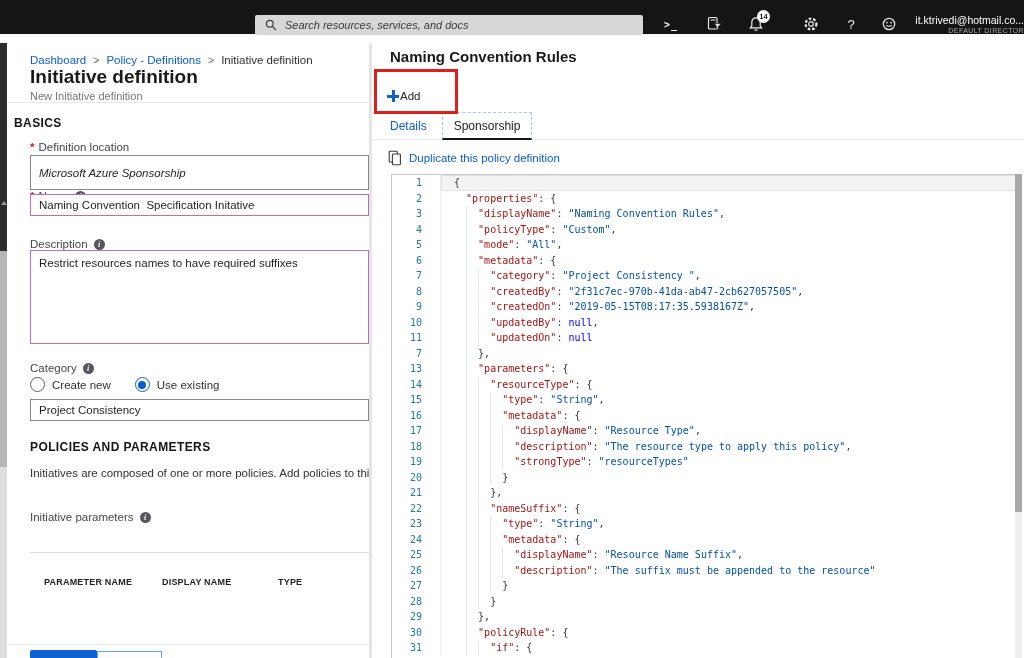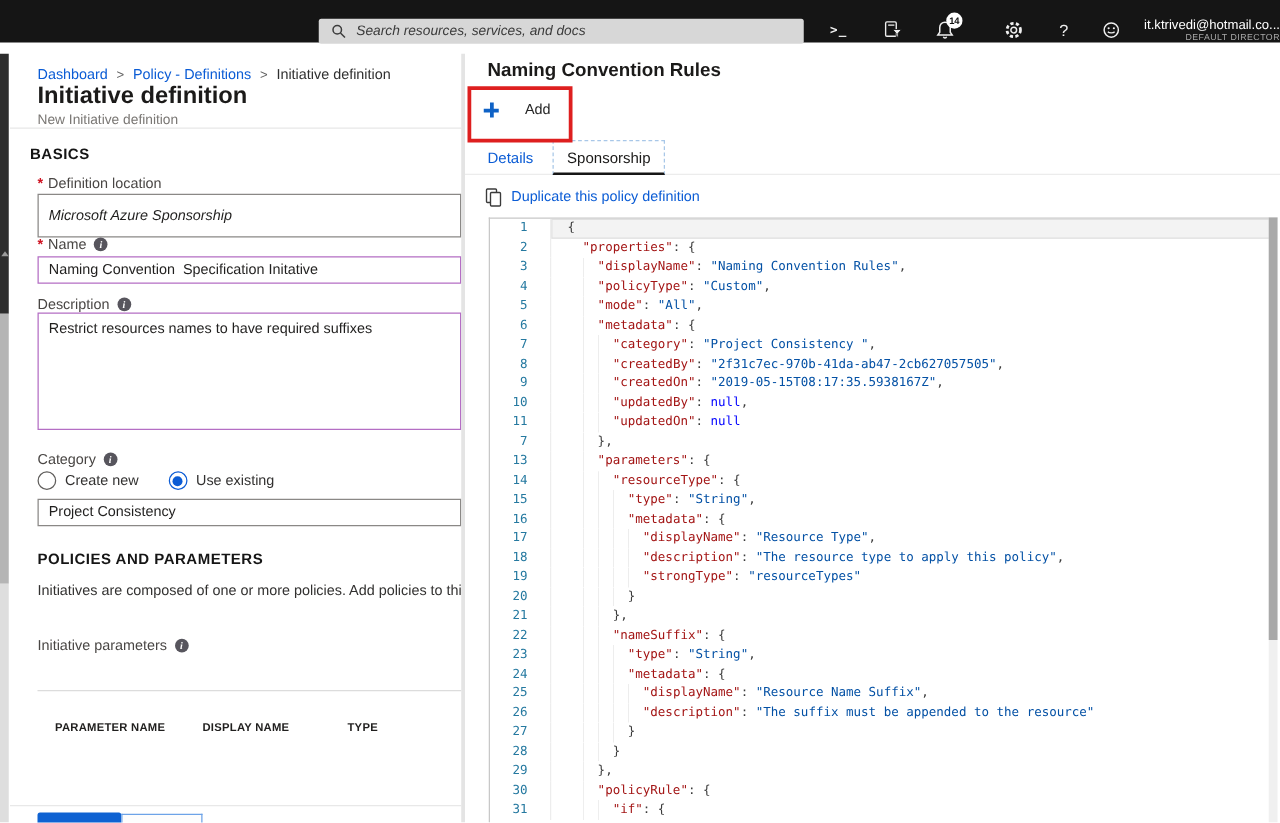--- a/index.html
+++ b/index.html
@@ -37,33 +37,33 @@
   
   .breadcrumb { left:30px; top:50px; white-space:nowrap; }
   .bc-item { font-size:11.5px; color:#2f2f2f; }
   .bc-item.link { color:#0b5cd5; cursor:pointer; }
   .bc-sep { color:#5f5f5f; margin:0 7px; font-size:10.5px; }
   .l-title { left:30px; top:66px; font-size:19px; font-weight:700; color:#1b1a19; }
   .l-sub   { left:30px; top:90px; font-size:11px; color:#7a7774; }
   .hr { background:#e8e8e8; height:1px; }
   .hr1 { left:8px; top:102px; width:361px; }
   .sect { font-size:12px; font-weight:800; letter-spacing:.4px; color:#151515; }
-  .basics { left:24px; top:116px; }
+  .basics { left:14px; top:116px; }
   .fldlbl { font-size:11.5px; color:#494644; }
   .req::before { content:"*"; color:#cf1322; margin-right:4px; font-weight:700; }
   .info { display:inline-block; width:11px; height:11px; border-radius:50%;
     background:#57555d; margin-left:6px; vertical-align:-2px; position:relative; }
   .info::after { content:"i"; position:absolute; left:0; top:0; width:11px; text-align:center;
     font:italic 700 8px/11px "Liberation Serif", serif; color:#fff; }
   .tbx { border:1px solid #8a8886; background:#fff; font-size:11.5px; color:#201f1e;
     padding:0 8px; font-family:"Liberation Sans",sans-serif; }
   .dirty { border-color:#b46ec4; }
   .in-defloc { left:30px; top:155px; width:339px; height:35px;font-style:italic; }
   .lbl-name { left:30px; top:190px; }
-  .in-name { left:30px; top:205px; width:339px; height:22px; }
+  .in-name { left:30px; top:194px; width:339px; height:22px; }
   .lbl-desc { left:30px; top:238px; }
   .in-desc { left:30px; top:250px; width:339px; height:94px; padding:5px 8px; resize:none; line-height:1.35; }
   .lbl-cat { left:30px; top:362px; }
   .radios { left:30px; top:377px; display:flex; align-items:center; }
   .radio-opt { margin-right:24px; display:flex; align-items:center; }
   .radio { display:inline-block; width:15px; height:15px; border-radius:50%;
     border:1px solid #605e5c; background:#fff; position:relative; }
   .radio.sel { border:1.5px solid #0b5cd5; }
   .radio.sel::after { content:""; position:absolute; inset:2.5px; border-radius:50%; background:#0b5cd5; }
   .radio-lbl { font-size:11.5px; color:#323130; margin-left:7px; }
@@ -78,21 +78,21 @@
   .hr2 { left:30px; top:552px; width:339px; background:#dcdcdc; }
   .hr3 { left:8px; top:644px; width:361px; }
   .btn-primary { left:30px; top:650px; width:67px; height:10px; background:#0f62d2; border-radius:2px 2px 0 0; }
   .btn-secondary { left:97px; top:651px; width:65px; height:9px; background:#fdfdfd;
     border:1px solid #6da3e8; border-bottom:none; }
 
   
   .r-title { left:390px; top:48px; font-size:15px; font-weight:700; color:#1b1a19; }
   .annot { left:374px; top:69px; width:84px; height:45px; border:3px solid #de1f1f;
     z-index:6; pointer-events:none; }
-  .addbtn { left:387px; top:82px; height:20px; display:flex; align-items:flex-start; gap:21px; cursor:pointer; }
+  .addbtn { left:387px; top:82px; height:20px; display:flex; align-items:flex-end; gap:1px; cursor:pointer; }
   .plus { position:relative; width:12px; height:12px; }
   .plus::before, .plus::after { content:""; position:absolute; background:#0f62c6; }
   .plus::before { left:0; top:4.5px; width:12px; height:3px; }
   .plus::after { left:4.5px; top:0; width:3px; height:12px; }
   .add-lbl { font-size:11.5px; color:#262626; }
   .tabbar { left:390px; top:112px; height:28px; display:flex; align-items:flex-start; z-index:2; }
   .tab { font-size:12px; color:#0b5cd5; padding:7px 0 7px; cursor:pointer; }
   .tab.active { color:#1b1a19; background:#fff; border:1px dashed #a8c7e8;
     border-bottom:2px solid #161616; padding:6px 11px 5px; margin-left:15px; }
   .tabline { left:372px; top:139px; width:652px; height:1px; background:#ececec; }

